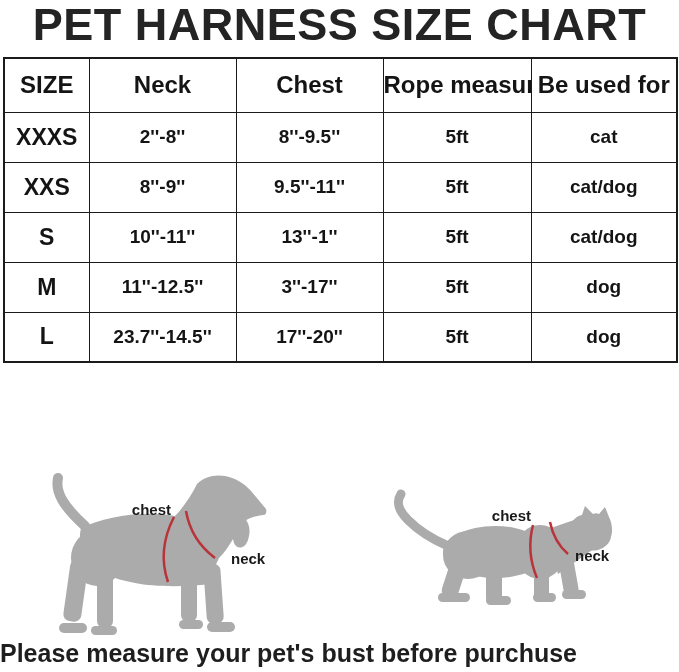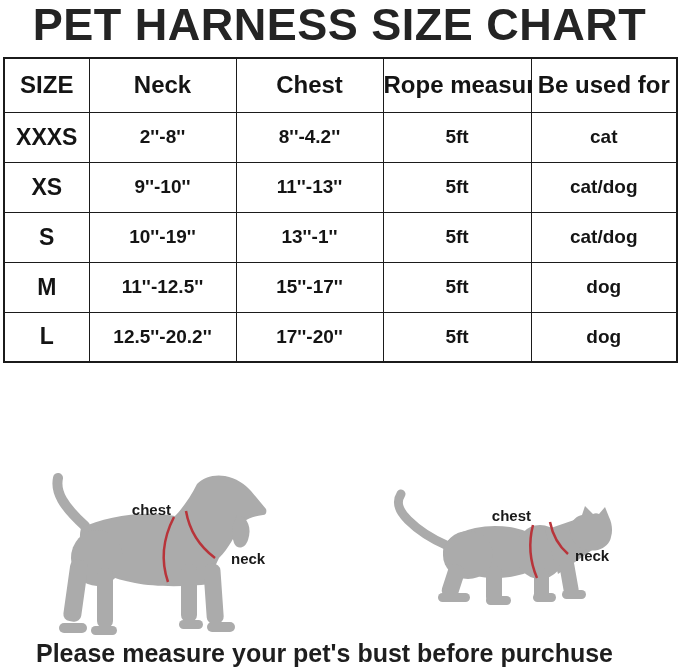--- a/index.html
+++ b/index.html
@@ -65,21 +65,20 @@
     position: absolute;
     top: 638px;
     left: 0;
     width: 538px;
     text-align: right;
     font-size: 25px;
     font-weight: bold;
     color: #1e1e1e;
     line-height: 30px;
     white-space: nowrap;
-    padding-left: 36px;
   }
 </style>
 </head>
 <body>
 
 <h1 class="title">PET HARNESS SIZE CHART</h1>
 
 <table class="size-table">
   <colgroup>
     <col style="width:85px">
@@ -94,48 +93,48 @@
       <th>Neck</th>
       <th>Chest</th>
       <th>Rope measure</th>
       <th>Be used for</th>
     </tr>
   </thead>
   <tbody>
     <tr>
       <td class="size-cell">XXXS</td>
       <td>2''-8''</td>
-      <td>8''-4.2''</td>
+      <td>8''-9.5''</td>
       <td>5ft</td>
       <td>cat</td>
     </tr>
     <tr>
-      <td class="size-cell">XS</td>
-      <td>9''-10''</td>
-      <td>11''-13''</td>
+      <td class="size-cell">XXS</td>
+      <td>8''-9''</td>
+      <td>9.5''-11''</td>
       <td>5ft</td>
       <td>cat/dog</td>
     </tr>
     <tr>
       <td class="size-cell">S</td>
-      <td>10''-19''</td>
+      <td>10''-11''</td>
       <td>13''-1''</td>
       <td>5ft</td>
       <td>cat/dog</td>
     </tr>
     <tr>
       <td class="size-cell">M</td>
       <td>11''-12.5''</td>
-      <td>15''-17''</td>
+      <td>3''-17''</td>
       <td>5ft</td>
       <td>dog</td>
     </tr>
     <tr>
       <td class="size-cell">L</td>
-      <td>12.5''-20.2''</td>
+      <td>23.7''-14.5''</td>
       <td>17''-20''</td>
       <td>5ft</td>
       <td>dog</td>
     </tr>
   </tbody>
 </table>
 
 <svg id="dog-svg" class="figure-svg" width="270" height="168" viewBox="0 0 270 168">
   <g fill="#ababab">
     <path d="M13,10 C10,24 18,38 40,58" fill="none" stroke="#ababab" stroke-width="10" stroke-linecap="round"></path>

